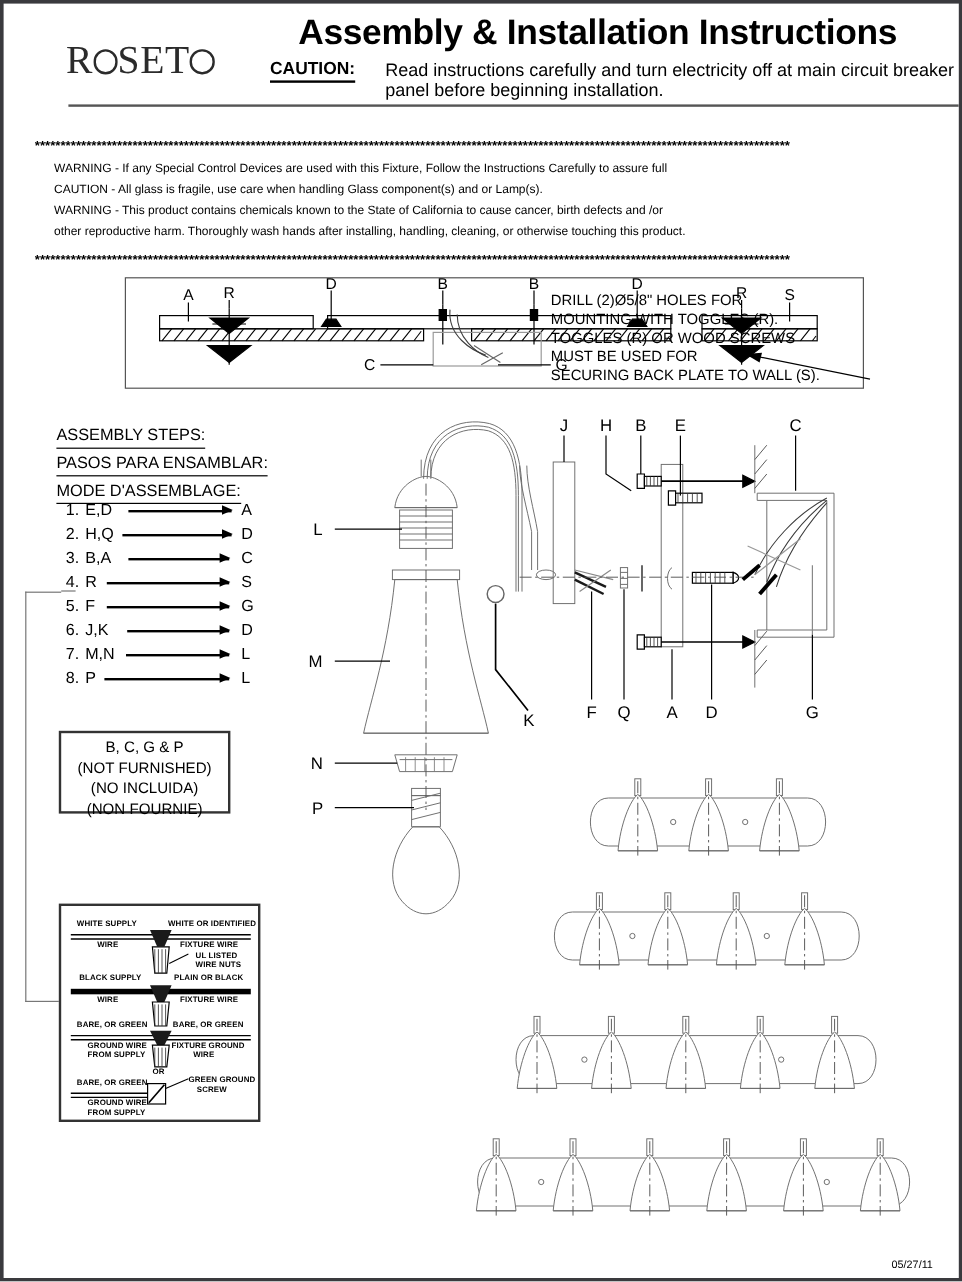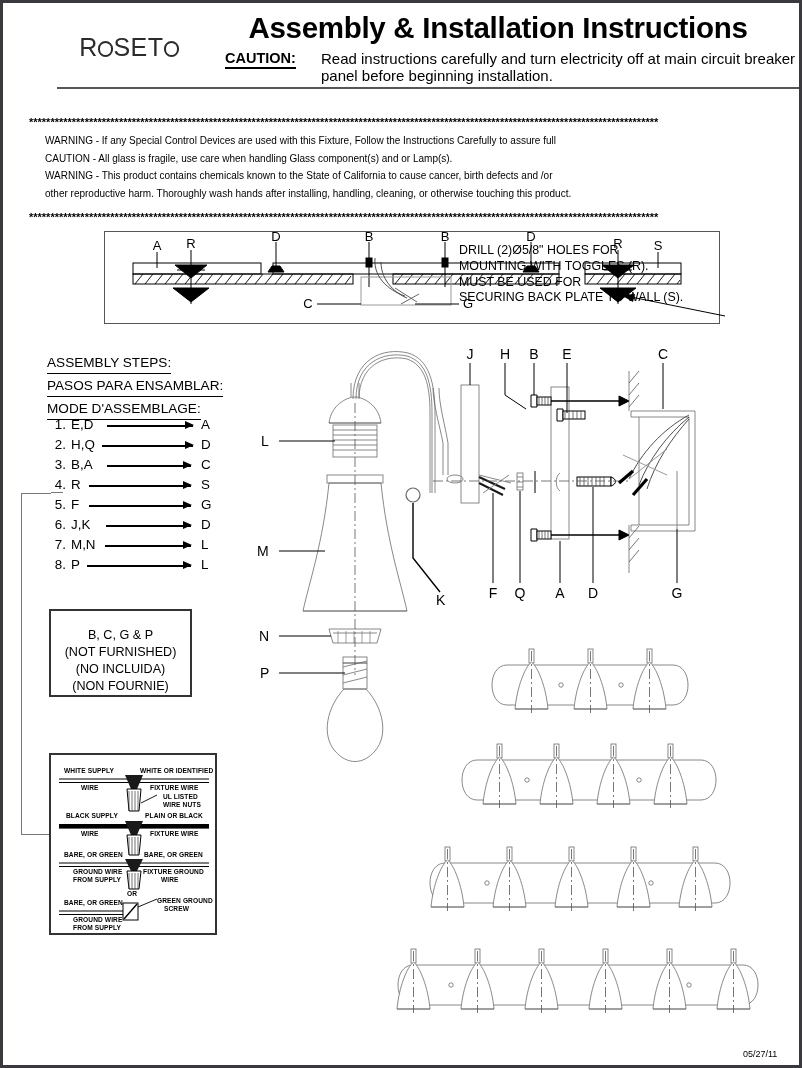--- a/index.html
+++ b/index.html
@@ -20,25 +20,25 @@
     border: 3px solid #3a3a3e;
     box-sizing: border-box;
     overflow: hidden;
   }
   .abs { position: absolute; }
 
   
   #brand-logo {
     left: 52px; top: 30px;
     width: 124px; height: 32px;
-    font-family: Liberation Sans, sans-serif;
-    font-size: 25px;
+    font-family: Liberation Serif, serif;
+    font-size: 33px;
     letter-spacing: 0.5px;
     color: #2b2b2b;
-    text-align: right;
+    text-align: left;
     font-weight: 400;
   }
   #brand-logo .ring {
     display: inline-block;
     width: 0.62em; height: 0.62em;
     border: 2px solid #2b2b2b;
     border-radius: 50%;
     vertical-align: -0.02em;
     box-sizing: border-box;
   }
@@ -139,27 +139,27 @@
     position: absolute;
     right: -1px; top: -3.6px;
     border-left: 9px solid #000;
     border-top: 4.4px solid transparent;
     border-bottom: 4.4px solid transparent;
   }
 
   
   #notfurnished-box {
     left: 46px; top: 606px;
-    width: 143px; height: 88px;
+    width: 143px; height: 69px;
     border: 2px solid #333;
     box-sizing: border-box;
     font-size: 12.6px;
     line-height: 17px;
     text-align: center;
-    padding-top: 16px;
+    padding-top: 4px;
   }
 
   
   #left-bracket {
     left: 18px; top: 490px;
     width: 30px; height: 342px;
     border-left: 1.4px solid #777;
     border-top: 1.4px solid #777;
     border-bottom: 1.4px solid #777;
     box-sizing: border-box;
@@ -363,20 +363,21 @@
         <text x="553" y="18">S</text>
         <text x="203" y="76">C</text>
         <text x="363" y="76">G</text>
       </g>
     </svg>
   </div>
 
   <div class="abs" id="drill-note">
     <div>DRILL (2)Ø5/8" HOLES FOR</div>
     <div>MOUNTING WITH TOGGLES (R).</div>
+    <div>TOGGLES (R) OR WOOD SCREWS</div>
     <div>MUST BE USED FOR</div>
     <div>SECURING BACK PLATE TO WALL (S).</div>
   </div>
 
   <div class="abs" id="steps-heads">
     <div>ASSEMBLY STEPS:</div><br>
     <div>PASOS PARA ENSAMBLAR:</div><br>
     <div>MODE D'ASSEMBLAGE:</div>
   </div>
 

